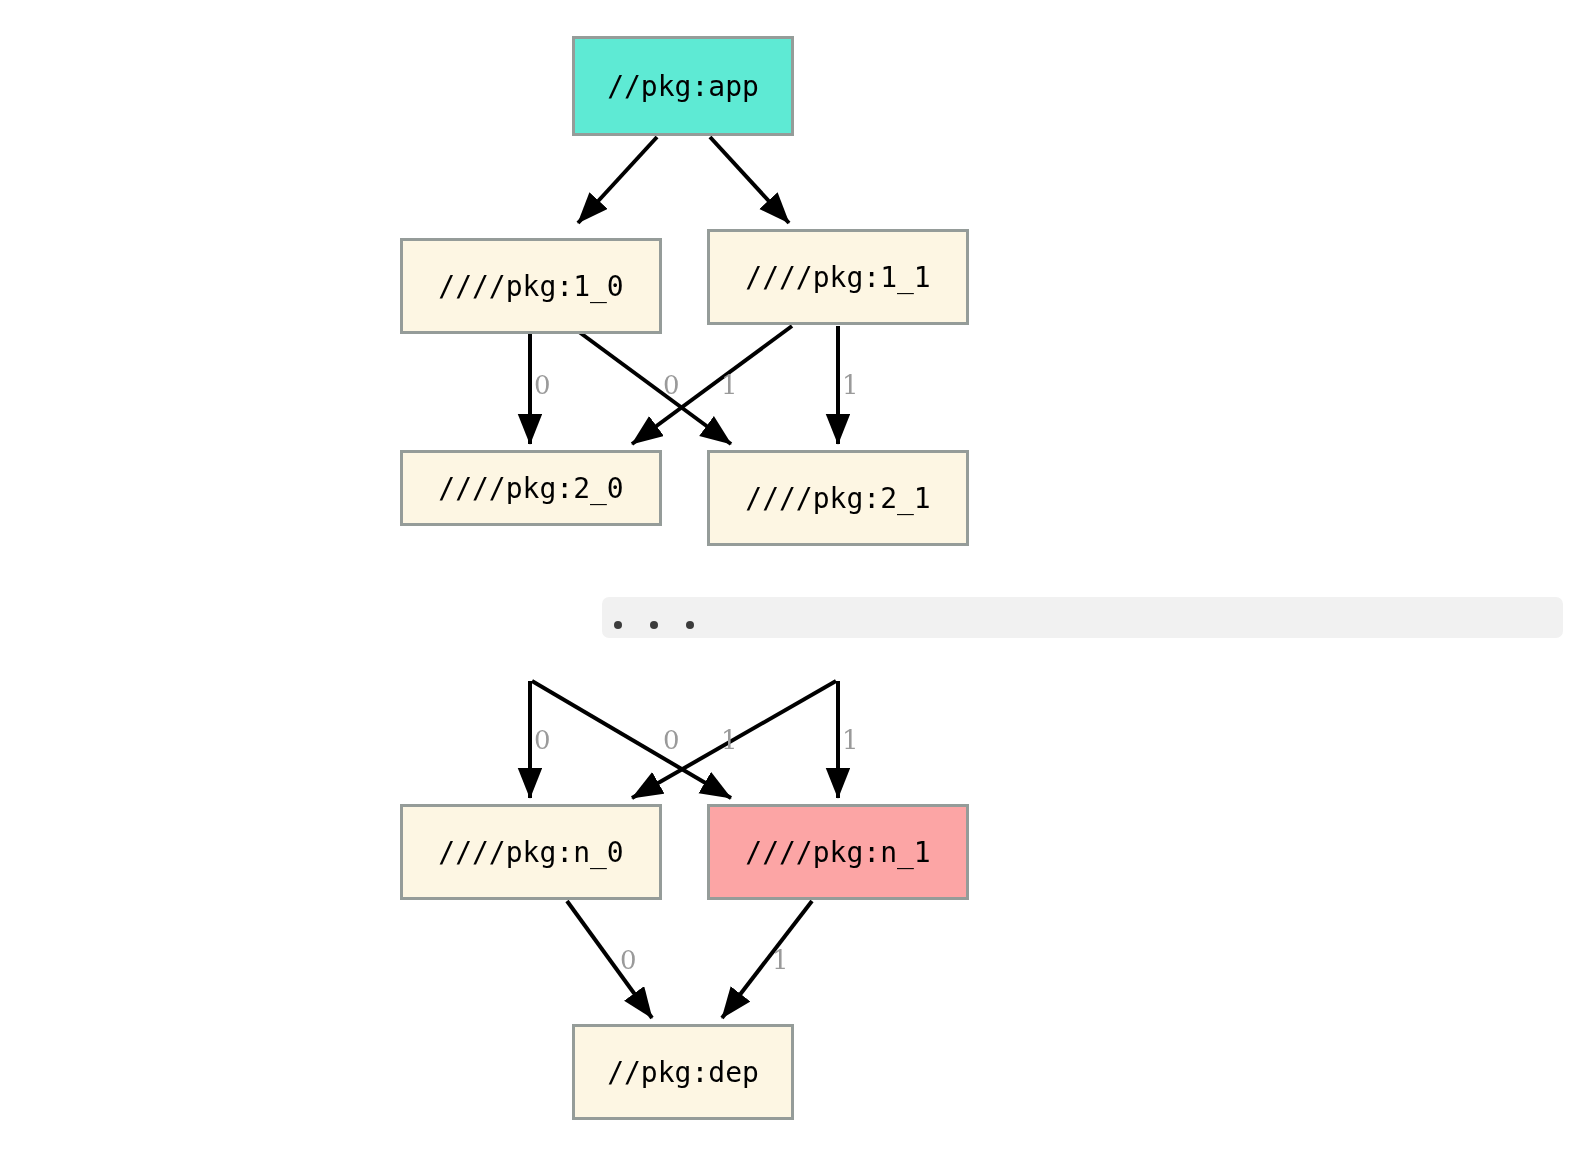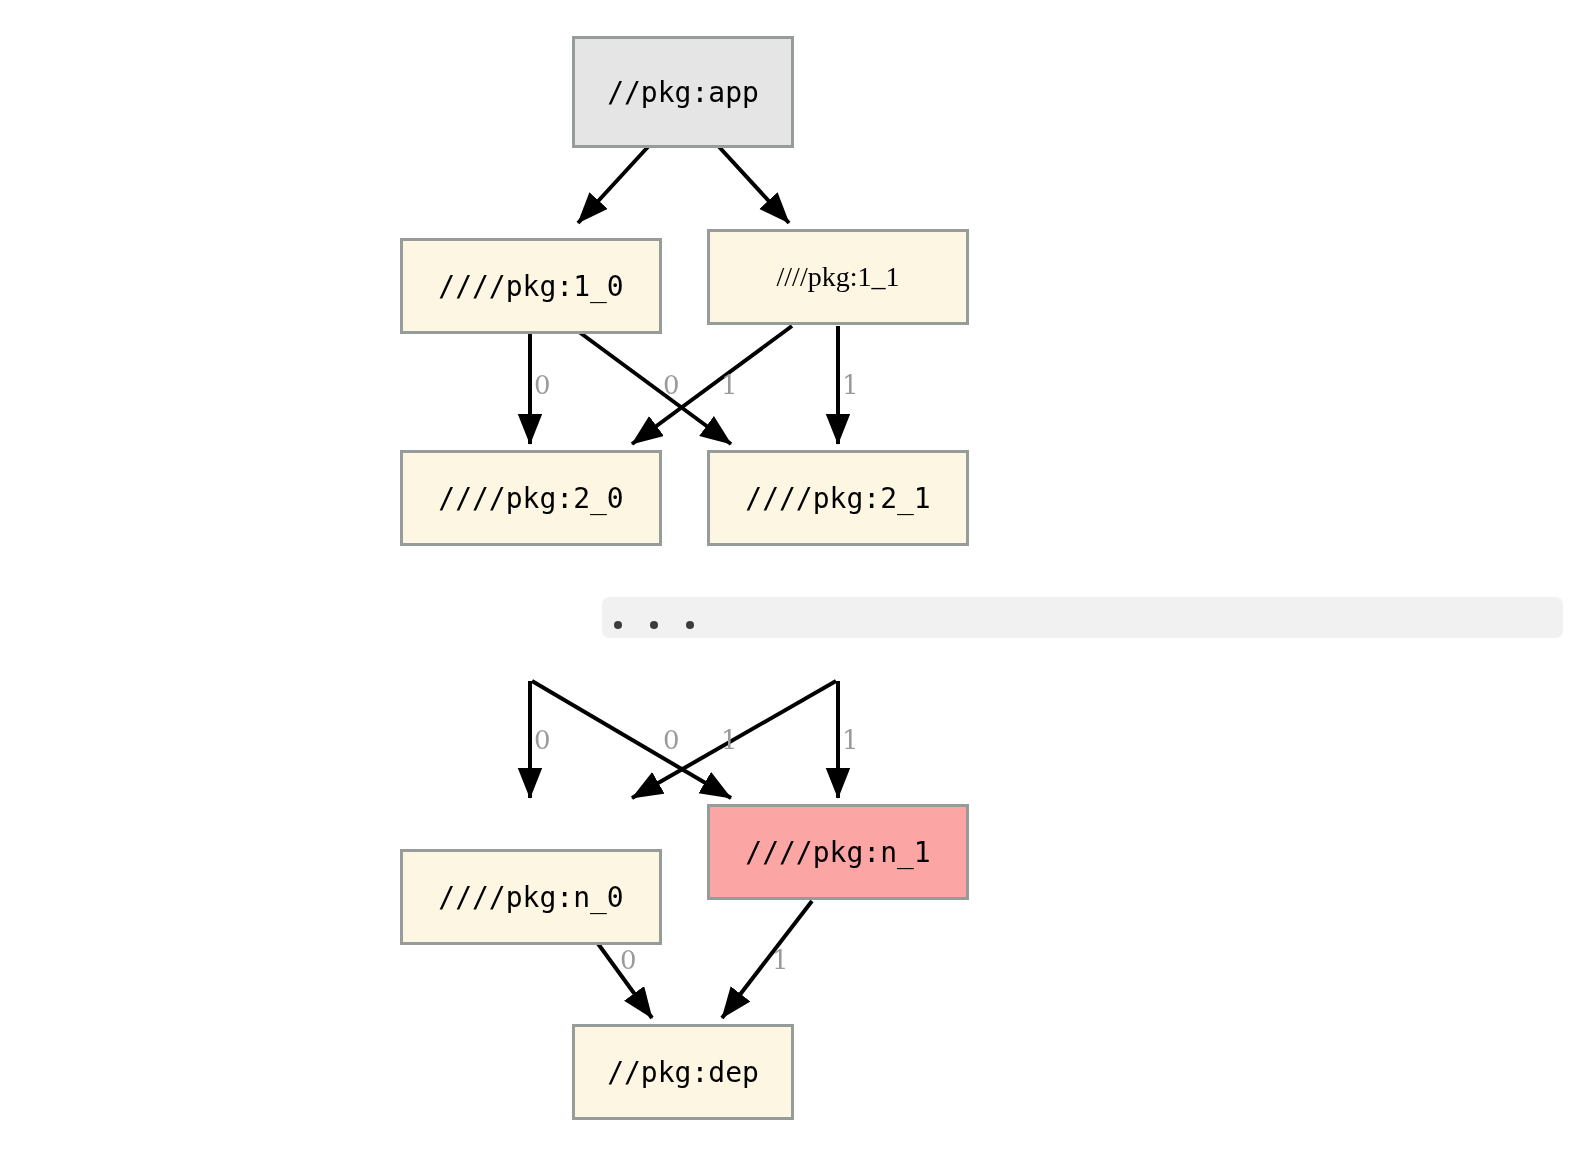--- a/index.html
+++ b/index.html
@@ -89,26 +89,26 @@
         <line x1="530" y1="681" x2="530" y2="798" stroke="#000000" stroke-width="4" marker-end="url(#arrowhead)"></line>
         <line x1="532" y1="681" x2="731" y2="798" stroke="#000000" stroke-width="4" marker-end="url(#arrowhead)"></line>
         <line x1="836" y1="681" x2="632" y2="798" stroke="#000000" stroke-width="4" marker-end="url(#arrowhead)"></line>
         <line x1="838" y1="681" x2="838" y2="798" stroke="#000000" stroke-width="4" marker-end="url(#arrowhead)"></line>
         <line x1="567" y1="901" x2="652" y2="1018" stroke="#000000" stroke-width="4" marker-end="url(#arrowhead)"></line>
         <line x1="812" y1="901" x2="722" y2="1018" stroke="#000000" stroke-width="4" marker-end="url(#arrowhead)"></line>
       </g>
   </svg>
 
   <div id="nodes-layer">
-      <div class="node-box" style="left: 572px; top: 36px; width: 222px; height: 112px; background: #e5e5e5; border-color: rgb(149, 156, 153);">//pkg:app</div>
+      <div class="node-box" style="left: 572px; top: 36px; width: 222px; height: 100px; background: #5eead4; border-color: rgb(149, 156, 153);">//pkg:app</div>
       <div class="node-box" style="left: 400px; top: 238px; width: 262px; height: 96px; background: rgb(253, 246, 227); border-color: rgb(149, 156, 153);">////pkg:1_0</div>
-      <div class="node-box" style="left: 707px; top: 229px; width: 262px; height: 96px; background: rgb(253, 246, 227); border-color: rgb(149, 156, 153); font-family: Liberation Serif, serif;">////pkg:1_1</div>
-      <div class="node-box" style="left: 400px; top: 450px; width: 262px; height: 96px; background: rgb(253, 246, 227); border-color: rgb(149, 156, 153);">////pkg:2_0</div>
+      <div class="node-box" style="left: 707px; top: 229px; width: 262px; height: 96px; background: rgb(253, 246, 227); border-color: rgb(149, 156, 153);">////pkg:1_1</div>
+      <div class="node-box" style="left: 400px; top: 450px; width: 262px; height: 76px; background: rgb(253, 246, 227); border-color: rgb(149, 156, 153);">////pkg:2_0</div>
       <div class="node-box" style="left: 707px; top: 450px; width: 262px; height: 96px; background: rgb(253, 246, 227); border-color: rgb(149, 156, 153);">////pkg:2_1</div>
-      <div class="node-box" style="left: 400px; top: 804px; width: 262px; height: 96px; background: rgb(253, 246, 227); border-color: rgb(149, 156, 153); margin-top: 45px;">////pkg:n_0</div>
+      <div class="node-box" style="left: 400px; top: 804px; width: 262px; height: 96px; background: rgb(253, 246, 227); border-color: rgb(149, 156, 153);">////pkg:n_0</div>
       <div class="node-box" style="left: 707px; top: 804px; width: 262px; height: 96px; background: #fca5a5; border-color: rgb(149, 156, 153);">////pkg:n_1</div>
       <div class="node-box" style="left: 572px; top: 1024px; width: 222px; height: 96px; background: rgb(253, 246, 227); border-color: rgb(149, 156, 153); text-align: center;">//pkg:dep</div>
     </div>
   <div id="edge-labels-layer">
       <div class="edge-label" style="left: 534px; top: 372px; color: rgb(154, 154, 154);">0</div>
       <div class="edge-label" style="left: 663px; top: 372px; color: rgb(154, 154, 154);">0</div>
       <div class="edge-label" style="left: 721px; top: 372px; color: rgb(154, 154, 154);">1</div>
       <div class="edge-label" style="left: 842px; top: 372px; color: rgb(154, 154, 154);">1</div>
       <div class="edge-label" style="left: 534px; top: 727px; color: rgb(154, 154, 154);">0</div>
       <div class="edge-label" style="left: 663px; top: 727px; color: rgb(154, 154, 154);">0</div>

